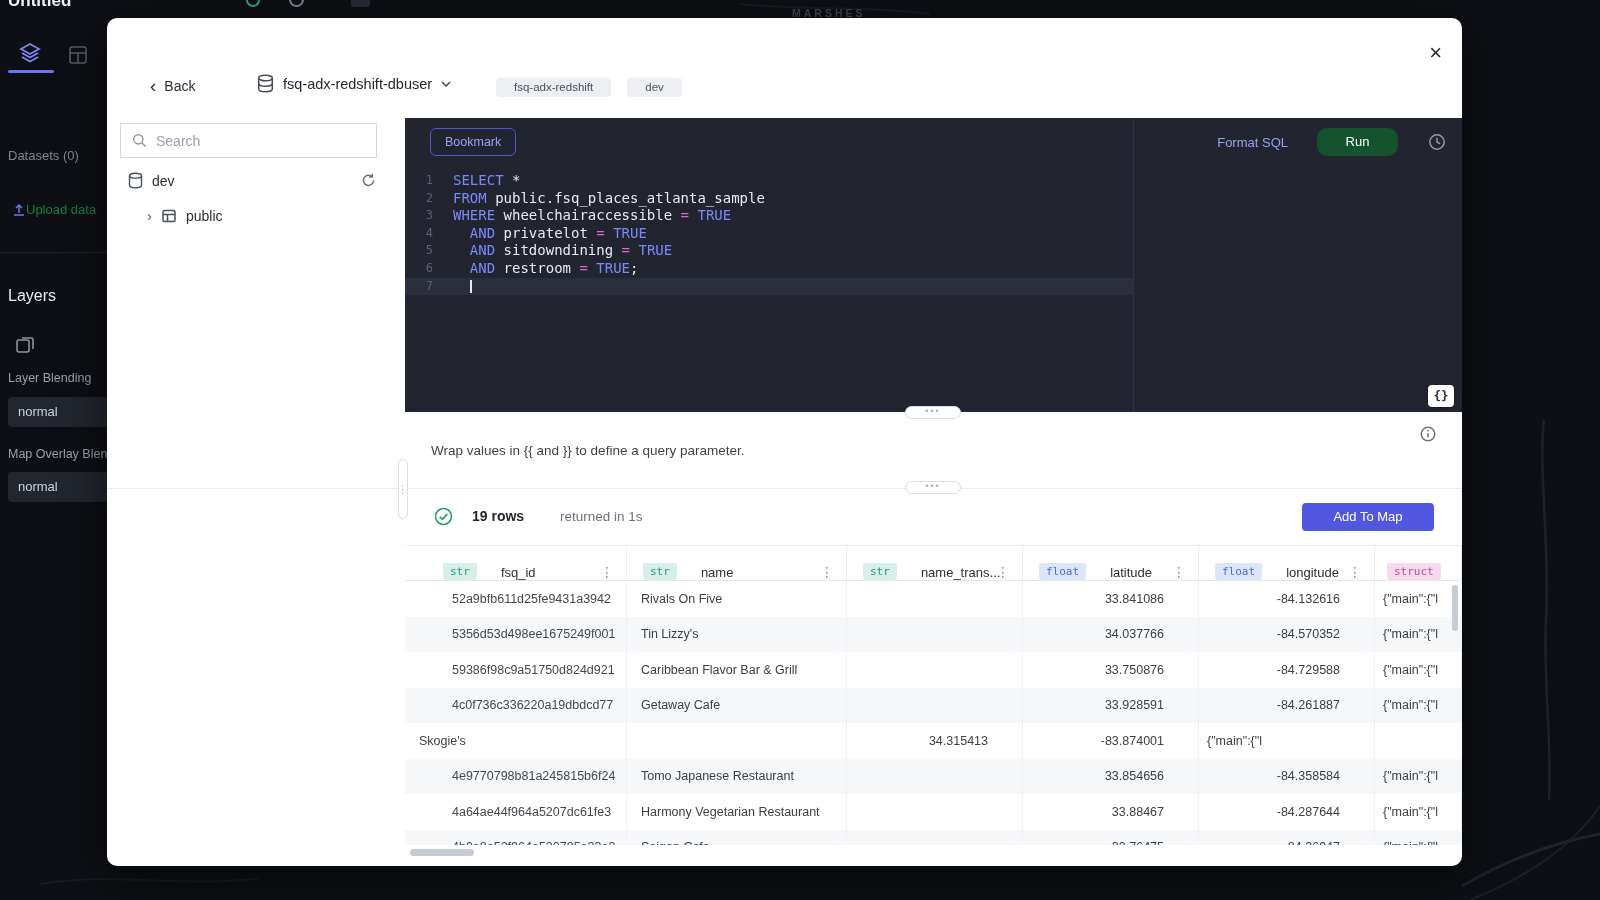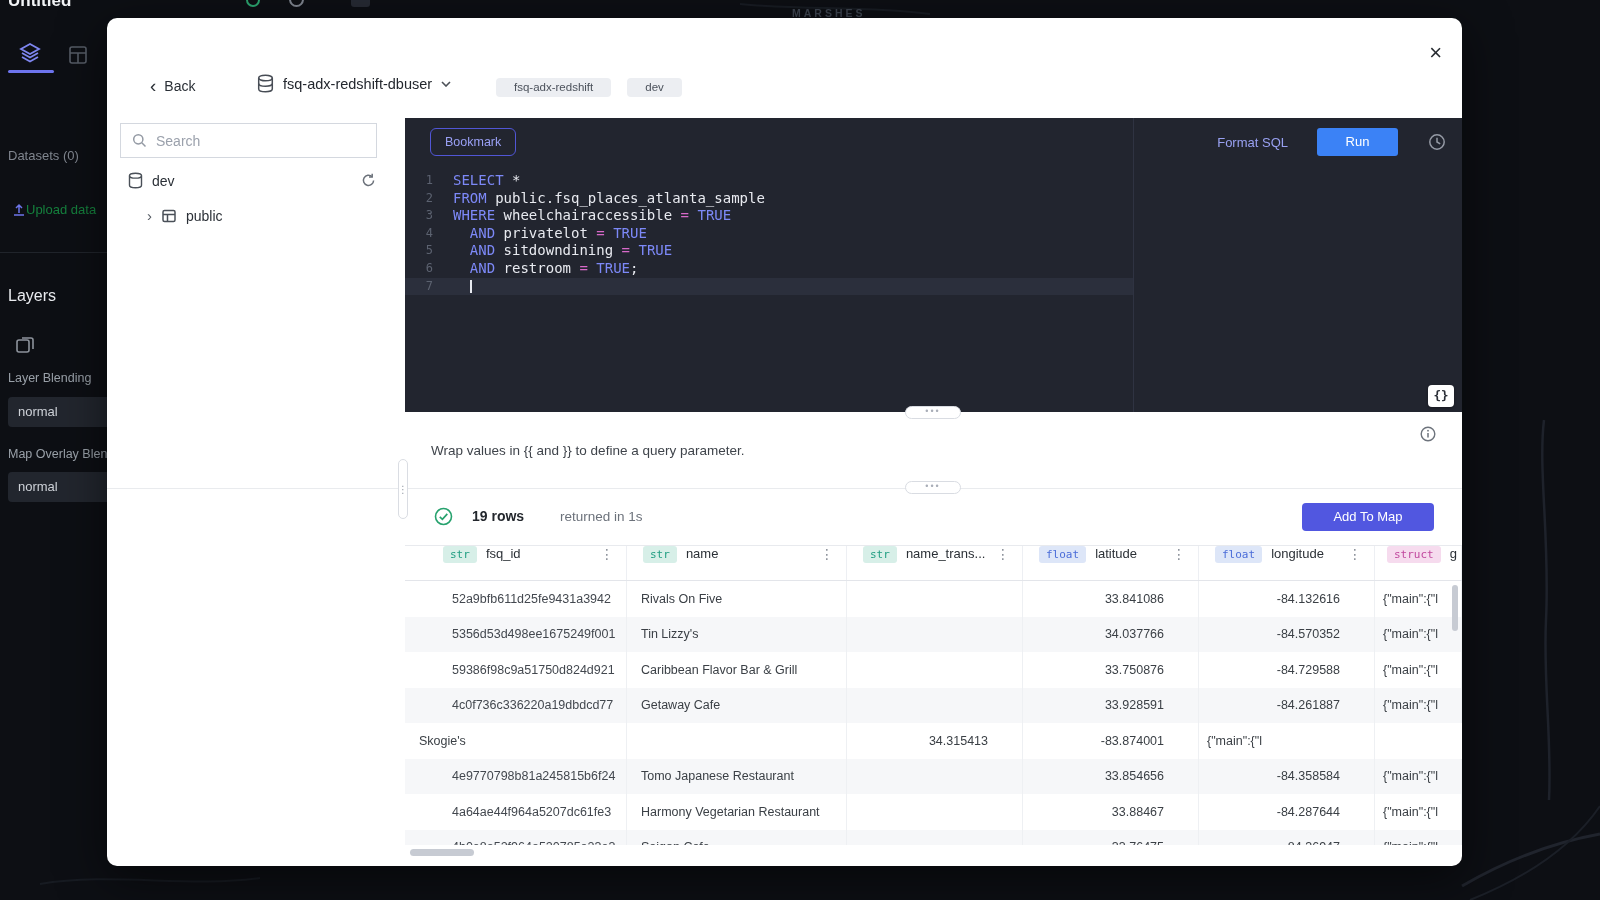--- a/index.html
+++ b/index.html
@@ -58,21 +58,21 @@
   #tree-dev { left:8px; top:49px; width:250px; }
   #tree-public { left:27px; top:84px; }
   #refresh-ico { position:absolute; right:2px; top:1px; }
   .chev-r { color:#555b63; font-size:15px; }
 
   
   #editor { position:absolute; left:298px; top:100px; width:1057px; height:294px; background:#22252f; }
   #bookmark-btn { position:absolute; left:25px; top:10px; height:28px; line-height:26px; padding:0 14px;
     border:1px solid #5156d6; border-radius:6px; color:#9aa0f5; font-size:12.5px; }
   #format-sql { position:absolute; right:174px; top:17px; font-size:13px; color:#99a1f2; }
-  #run-btn { position:absolute; right:64px; top:10px; width:81px; height:28px; background:#3b82f6; border-radius:3px;
+  #run-btn { position:absolute; right:64px; top:10px; width:81px; height:28px; background:#14532d; border-radius:10px;
     color:#fff; font-size:13px; font-weight:500; text-align:center; line-height:28px; }
   #history-ico { position:absolute; right:16px; top:15px; }
   #ruler { position:absolute; left:728px; top:0; bottom:0; width:1px; background:#2f3342; }
   #code-area { position:absolute; left:0; top:54px; font-family:"DejaVu Sans Mono","Liberation Mono",monospace; font-size:14px; }
   .code-line { display:flex; width:728px; height:17.6px; line-height:17.6px; white-space:pre; }
   .code-line.active { background:#2b2f3c; }
   .ln { width:28px; text-align:right; margin-right:20px; color:#5c6270; font-size:12px; }
   .tok-kw { color:#7d89f8; } .tok-op { color:#d869c9; } .tok-pl { color:#e8eaf0; }
   .caret { display:inline-block; width:2px; height:13px; background:#e8eaf0; margin-bottom:-2px; }
   #params-chip { position:absolute; right:8px; bottom:5px; width:26px; height:22px; background:#fff; border-radius:4px;
@@ -93,21 +93,21 @@
   #check-ico { position:absolute; left:327px; top:489px; }
   #rowcount { position:absolute; left:365px; top:490px; font-size:14px; font-weight:600; color:#23272d; }
   #timing { position:absolute; left:453px; top:491px; font-size:13.5px; color:#6c727b; }
   #add-map-btn { position:absolute; left:1195px; top:485px; width:132px; height:28px; background:#5157e0; border-radius:4px;
     color:#fff; font-size:13px; font-weight:500; text-align:center; line-height:28px; }
 
   
   #table { position:absolute; left:298px; top:527px; width:1057px; height:300px; overflow:hidden; }
   #thead, .trow { display:grid; grid-template-columns:222px 220px 176px 176px 176px 87px; }
   #thead { height:36px; border-top:1px solid #e8eaee; border-bottom:1px solid #e3e5ea; background:#fff; }
-  .hcell { display:flex; align-items:flex-start; gap:9px; padding-left:16px; border-right:1px solid #edeff3; position:relative; }
+  .hcell { display:flex; align-items:flex-end; gap:24px; padding-left:16px; border-right:1px solid #edeff3; position:relative; }
   .hcell.col0 { padding-left:38px; }
   .hcell.col5 { padding-left:12px; }
   .cname { font-size:13px; font-weight:500; color:#2b3036; white-space:nowrap; overflow:hidden; }
   .kebab { position:absolute; right:12px; color:#878d96; font-size:14px; }
   .type-badge { font-family:"DejaVu Sans Mono",monospace; font-size:11px; padding:2px 7px; border-radius:3px; }
   .type-str { background:#d7efe8; color:#1d9c80; }
   .type-float { background:#dde6f8; color:#4a6cd8; }
   .type-struct { background:#f6dbee; color:#c1489e; }
   .trow { height:35.5px; }
   .trow:nth-child(even) { background:#f6f7f9; }

